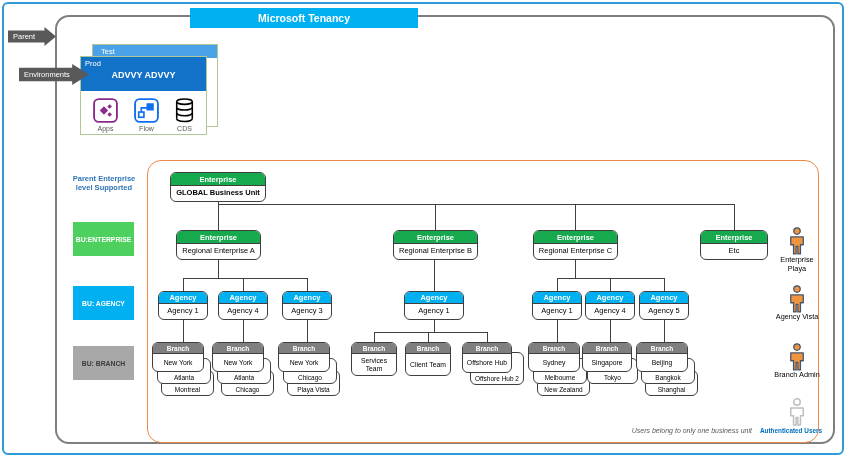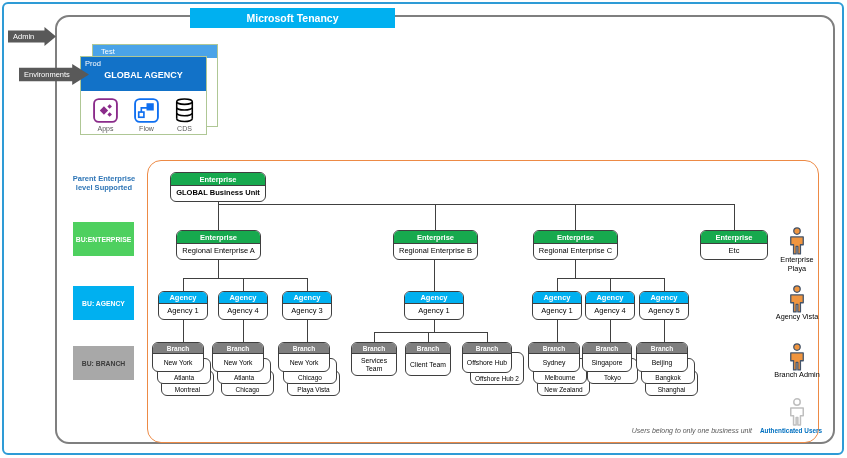--- a/index.html
+++ b/index.html
@@ -5,21 +5,21 @@
   * { margin:0; padding:0; box-sizing:border-box; }
   html,body { background:#fff; }
   body { font-family:"Liberation Sans", sans-serif; }
   .canvas { position:relative; width:847px; height:458px; background:#fff; overflow:hidden; }
 
   .outer-border { position:absolute; left:2px; top:2px; width:842px; height:453px;
     border:2px solid #2E9BD6; border-radius:6px; }
   .tenant-boundary { position:absolute; left:55px; top:15px; width:780px; height:429px;
     border:2px solid #7F7F7F; border-radius:14px; background:#fff; }
 
-  .banner { position:absolute; left:190px; top:8px; width:205px; height:20px;
+  .banner { position:absolute; left:190px; top:8px; width:228px; height:20px;
     background:#00B0F0; color:#fff; font-size:10.5px; font-weight:bold;
     display:flex; align-items:center; justify-content:center; z-index:6; }
 
   .side-arrow { position:absolute; background:#595959; color:#fff;
     display:flex; align-items:center; padding-left:5px; z-index:6;
     clip-path:polygon(0% 18%, 76% 18%, 76% 0%, 100% 50%, 76% 100%, 76% 82%, 0% 82%); }
   .arrow-tenant { left:8px; top:27px; width:48px; height:19px; font-size:7.5px; }
   .arrow-env { left:19px; top:64px; width:70px; height:21px; font-size:7.5px; }
 
   .env-card { position:absolute; border:1px solid #AFC795; background:#fff; }
@@ -78,30 +78,30 @@
 </style>
 </head>
 <body>
 
 <div class="canvas">
   <div class="outer-border"></div>
   <div class="tenant-boundary"></div>
 
   <div class="banner">Microsoft Tenancy</div>
 
-  <div class="side-arrow arrow-tenant">Admin</div>
+  <div class="side-arrow arrow-tenant">Parent</div>
   <div class="side-arrow arrow-env">Environments</div>
 
   <div class="env-card card-test">
     <div class="hdr">Test</div>
   </div>
   <div class="env-card card-prod">
     <div class="hdr">
       <span class="prod-label">Prod</span>
-      <span class="agency-name">GLOBAL AGENCY</span>
+      <span class="agency-name">ADVVY ADVVY</span>
     </div>
     <div class="prod-body">
       <div class="env-item">
         <span>
           <svg width="27" height="27" viewBox="0 0 26 26">
             <rect x="2" y="2" width="22" height="22" rx="4.5" fill="none" stroke="#8A2B8A" stroke-width="1.8"></rect>
             <path d="M7.5 13 L11.5 9 L15.5 13 L11.5 17 Z" fill="#8A2B8A"></path>
             <path d="M14.8 9.2 L17 7 L19.2 9.2 L17 11.4 Z" fill="#8A2B8A"></path>
             <path d="M14.8 16.8 L17 14.6 L19.2 16.8 L17 19 Z" fill="#8A2B8A"></path>
           </svg>

